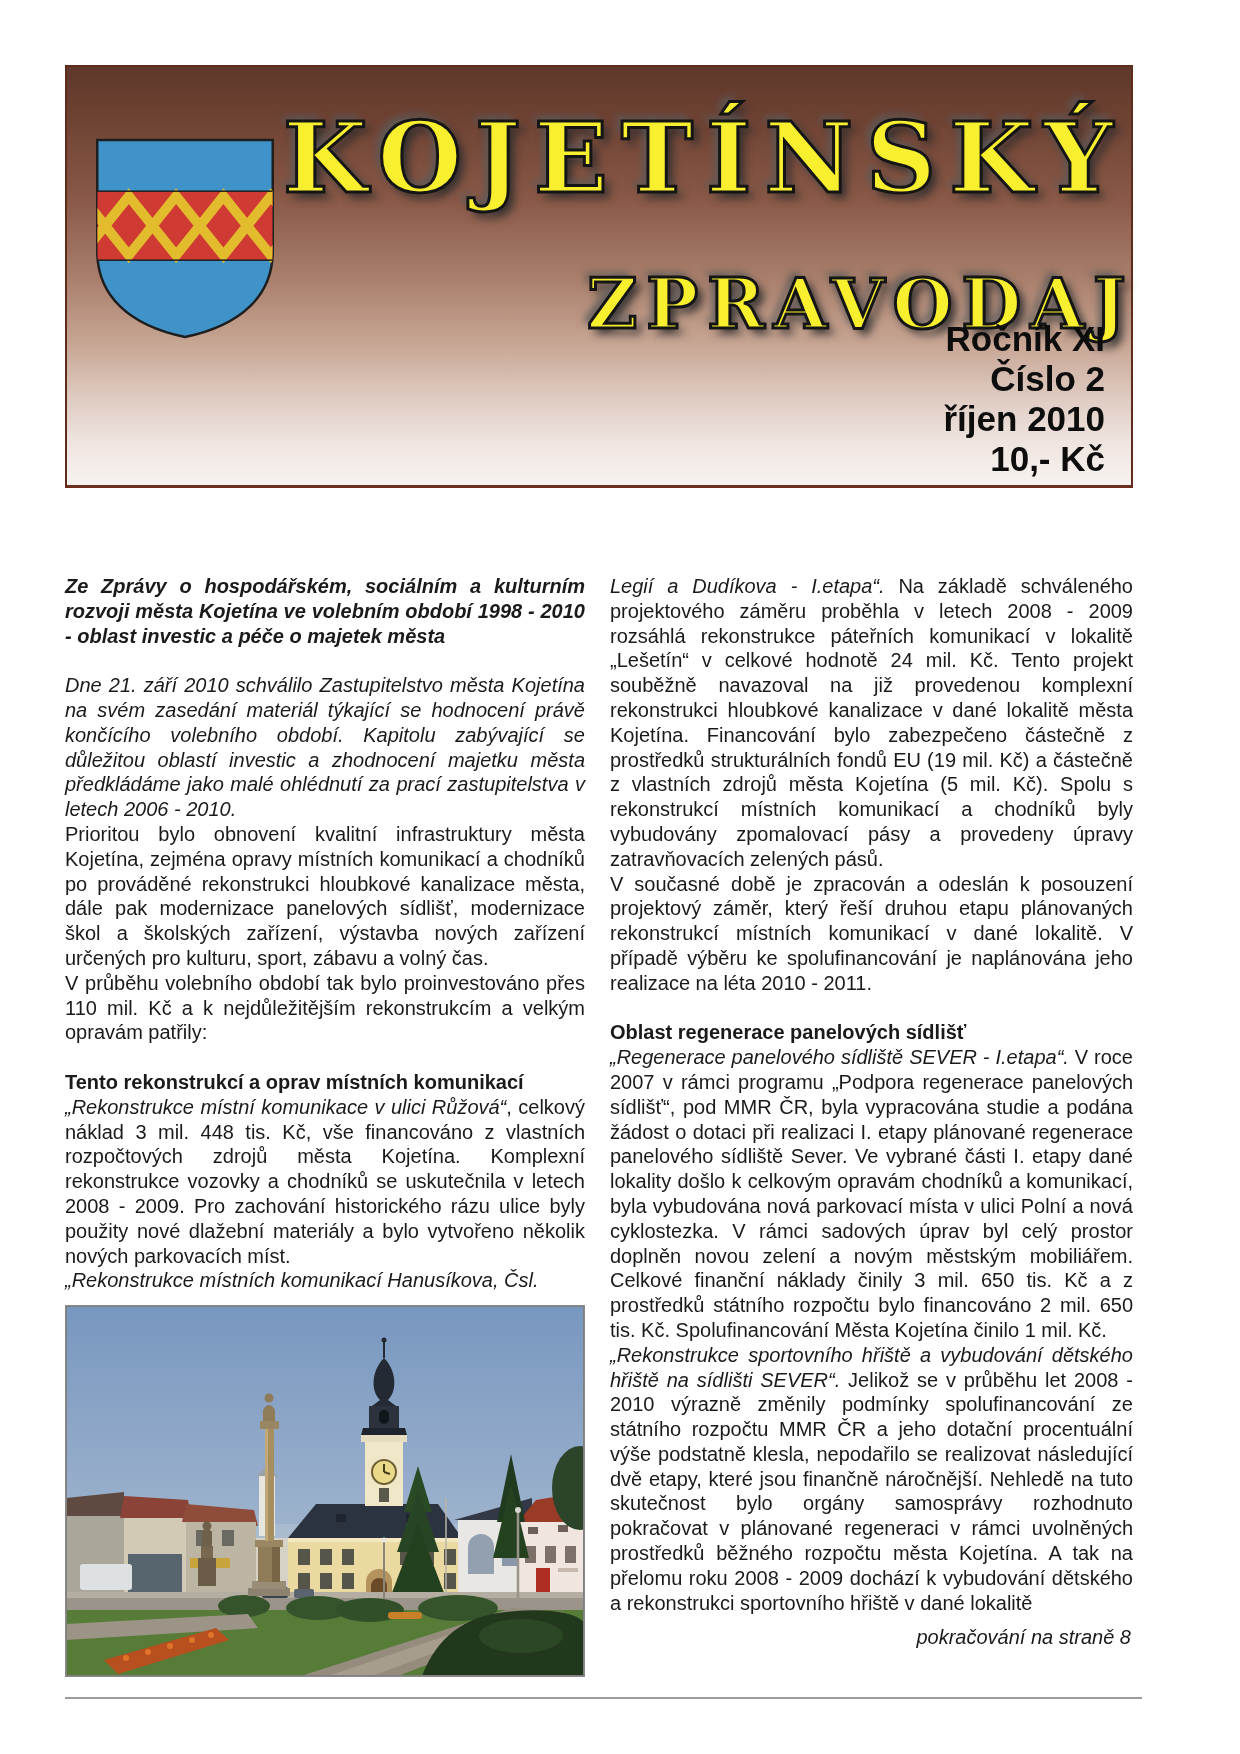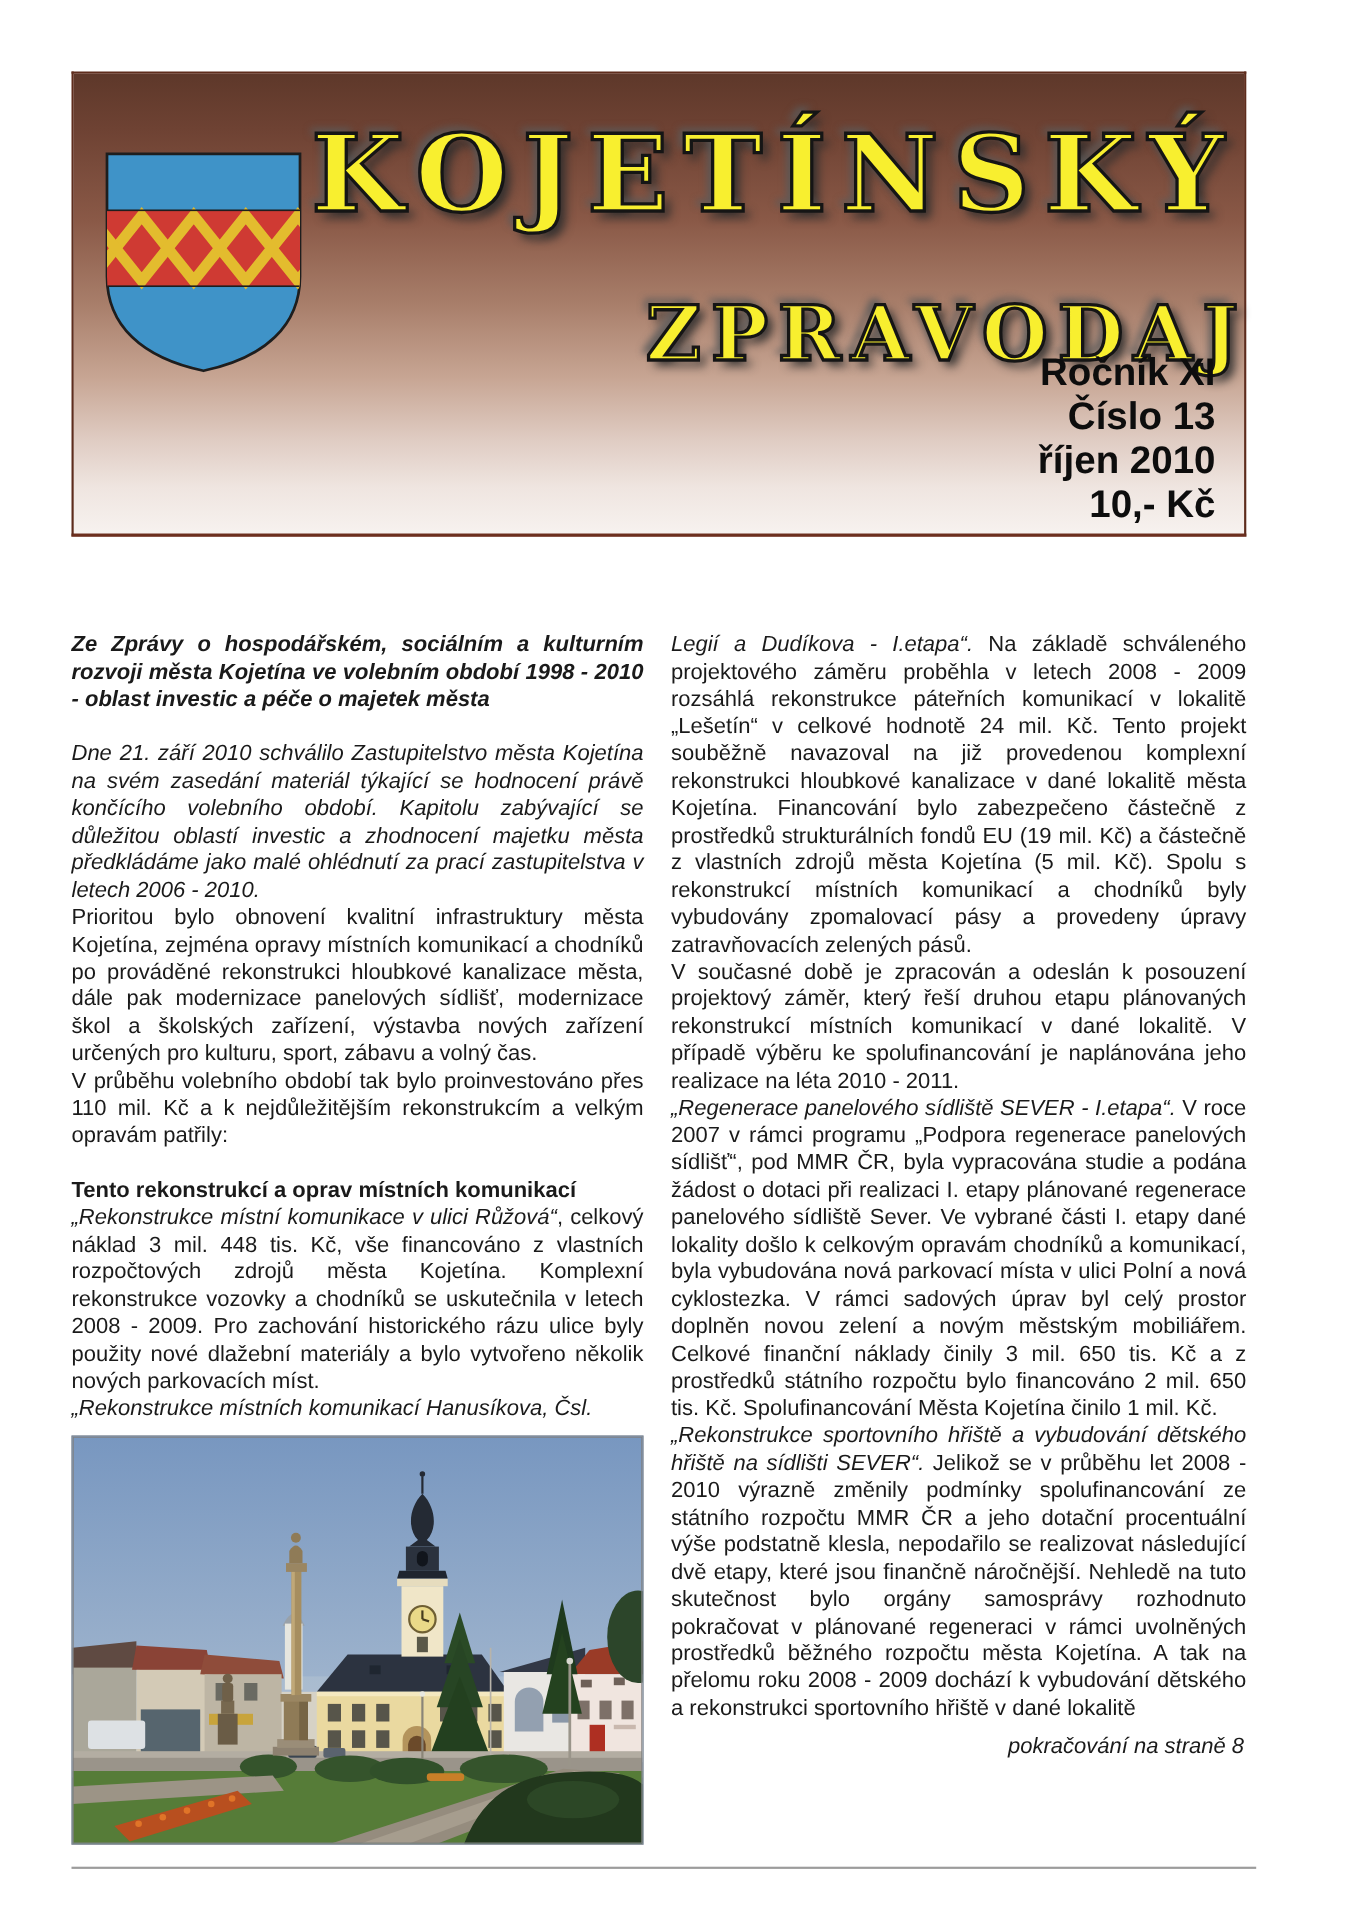--- a/index.html
+++ b/index.html
@@ -67,21 +67,21 @@
         <polyline points="-10,62 38,122 86,62 134,122 182,62 206,92" fill="none" stroke="#e3bc2e" stroke-width="10"></polyline>
         <rect x="-2" y="57" width="194" height="70" fill="none" stroke="#1e1e1e" stroke-width="1.5"></rect>
       </g>
     </svg>
 
     <div class="title1">KOJETÍNSKÝ</div>
     <div class="title2">ZPRAVODAJ</div>
 
     <div class="issue-bar">
       <span>Ročník XI</span>
-      <span>Číslo 13</span>
+      <span>Číslo 2</span>
       <span>říjen 2010</span>
       <span>10,- Kč</span>
     </div>
   </div>
 
 
   <div class="columns">
 
     <div class="col left">
       <div>
@@ -231,20 +231,21 @@
         <ellipse cx="455" cy="330" rx="42" ry="17" fill="#2c4726"></ellipse>
 
         <rect x="0.5" y="0.5" width="517" height="369" fill="none" stroke="#7f7f7f"></rect>
       </svg>
     </div>
 
     <div class="col right">
       <div>
           <p class="para"><span class="r-i">Legií a Dudíkova - I.etapa“.</span><span class="r-n"> Na základě schváleného projektového záměru proběhla v letech 2008 - 2009 rozsáhlá rekonstrukce páteřních komunikací v lokalitě „Lešetín“ v celkové hodnotě 24 mil. Kč. Tento projekt souběžně navazoval na již provedenou komplexní rekonstrukci hloubkové kanalizace v dané lokalitě města Kojetína. Financování bylo zabezpečeno částečně z prostředků strukturálních fondů EU (19 mil. Kč) a částečně z vlastních zdrojů města Kojetína (5 mil. Kč). Spolu s rekonstrukcí místních komunikací a chodníků byly vybudovány zpomalovací pásy a provedeny úpravy zatravňovacích zelených pásů.</span></p>
           <p class="para"><span class="r-n">V současné době je zpracován a odeslán k posouzení projektový záměr, který řeší druhou etapu plánovaných rekonstrukcí místních komunikací v dané lokalitě. V případě výběru ke spolufinancování je naplánována jeho realizace na léta 2010 - 2011.</span></p>
+          <p class="para mt"><span class="r-b">Oblast regenerace panelových sídlišť</span></p>
           <p class="para"><span class="r-i">„Regenerace panelového sídliště SEVER - I.etapa“.</span><span class="r-n"> V roce 2007 v rámci programu „Podpora regenerace panelových sídlišť“, pod MMR ČR, byla vypracována studie a podána žádost o dotaci při realizaci I. etapy plánované regenerace panelového sídliště Sever. Ve vybrané části I. etapy dané lokality došlo k celkovým opravám chodníků a komunikací, byla vybudována nová parkovací místa v ulici Polní a nová cyklostezka. V rámci sadových úprav byl celý prostor doplněn novou zelení a novým městským mobiliářem. Celkové finanční náklady činily 3 mil. 650 tis. Kč a z prostředků státního rozpočtu bylo financováno 2 mil. 650 tis. Kč. Spolufinancování Města Kojetína činilo 1 mil. Kč.</span></p>
           <p class="para"><span class="r-i">„Rekonstrukce sportovního hřiště a vybudování dětského hřiště na sídlišti SEVER“.</span><span class="r-n"> Jelikož se v průběhu let 2008 - 2010 výrazně změnily podmínky spolufinancování ze státního rozpočtu MMR ČR a jeho dotační procentuální výše podstatně klesla, nepodařilo se realizovat následující dvě etapy, které jsou finančně náročnější. Nehledě na tuto skutečnost bylo orgány samosprávy rozhodnuto pokračovat v plánované regeneraci v rámci uvolněných prostředků běžného rozpočtu města Kojetína. A tak na přelomu roku 2008 - 2009 dochází k vybudování dětského a rekonstrukci sportovního hřiště v dané lokalitě</span></p>
         </div>
       <p class="continuation">pokračování na straně 8</p>
     </div>
   </div>
 
   <div class="bottom-rule"></div>
 </div>
 

